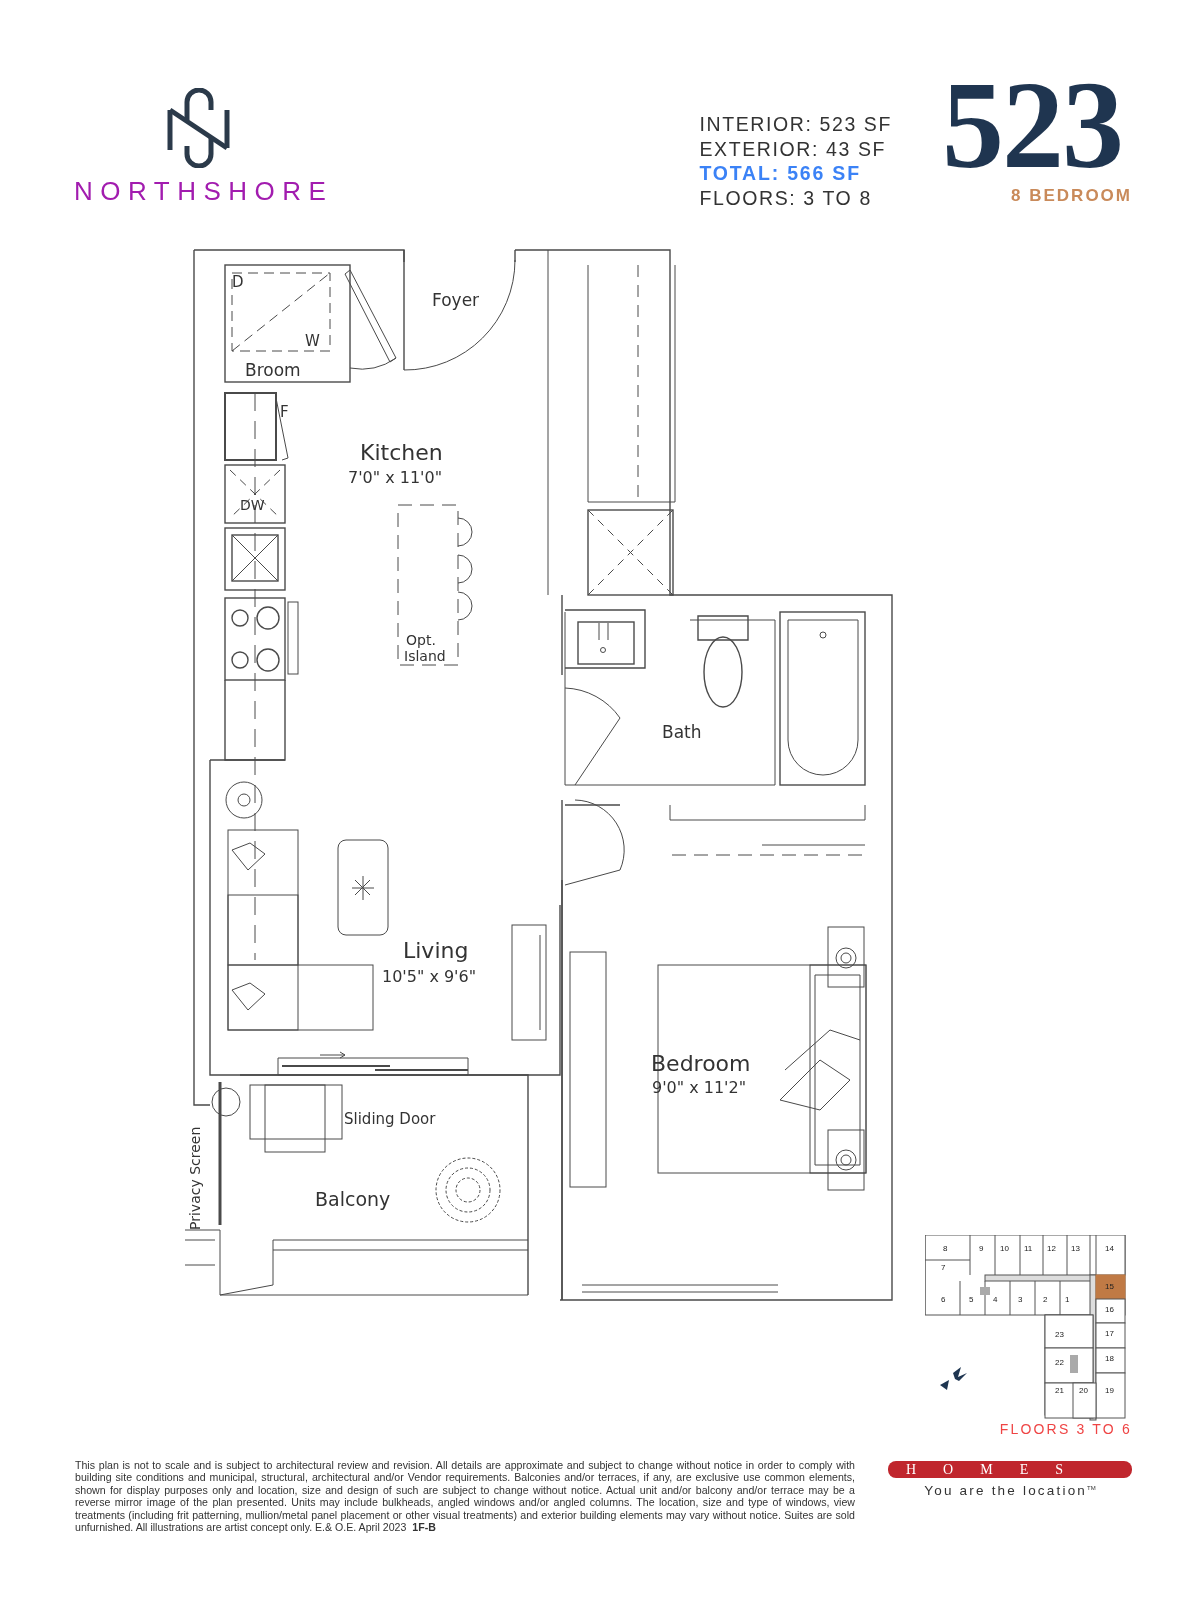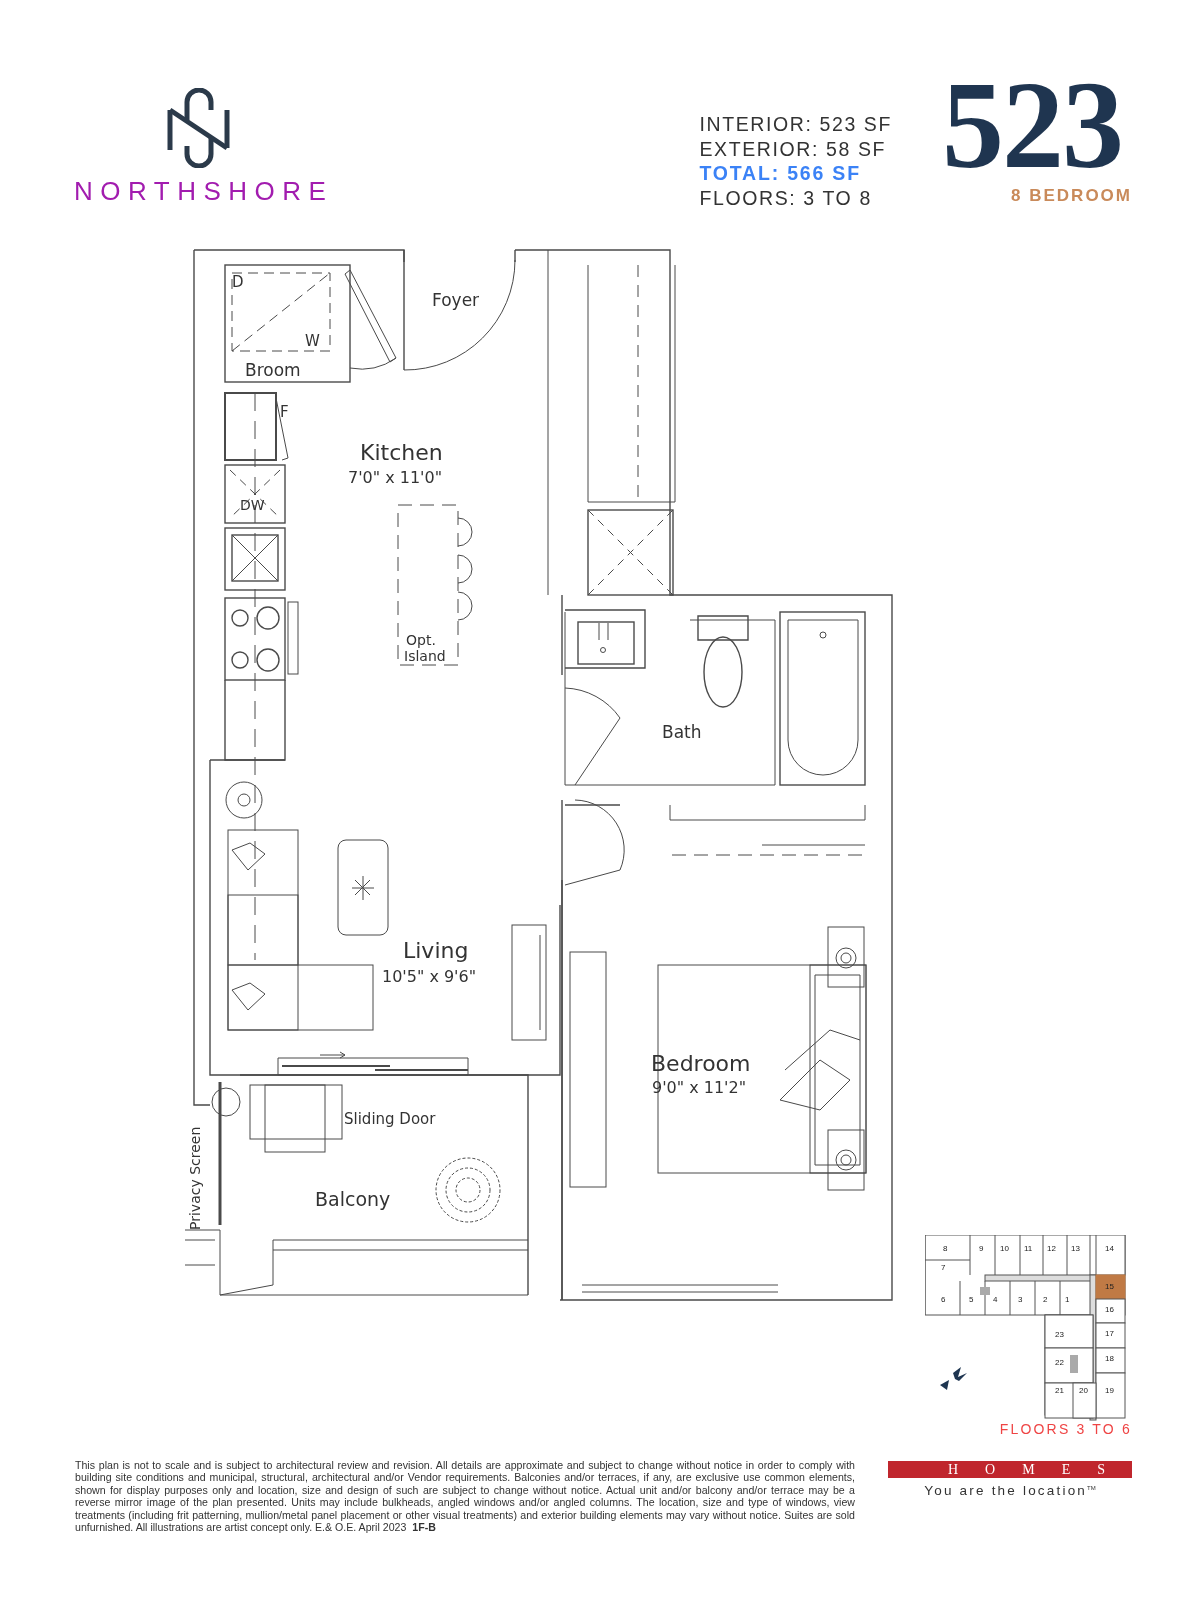--- a/index.html
+++ b/index.html
@@ -19,41 +19,41 @@
   
   .keyplan { left: 925px; top: 1235px; width: 210px; height: 200px; }
   .keyplan text { font-family: "Liberation Sans", sans-serif; font-size: 8px; fill: #222; }
   .floors-label { right: 68px; top: 1421px; font-size: 14px; letter-spacing: 2.2px; color: #ef4444; }
   
   .disclaimer { left: 75px; top: 1459px; width: 780px; font-size: 10.6px; line-height: 12.4px; color: #333; text-align: justify; text-align-last: left; }
   .disclaimer .code { font-weight: 700; margin-left: 6px; margin-top: 15px; }
   
   .nh { left: 888px; top: 1460px; width: 244px; }
   .nh-word { font-family: "Liberation Serif", serif; font-weight: 700; font-size: 44px; color: #1e3a66; letter-spacing: -1px; line-height: 44px; text-align: center; }
-  .nh-bar { background: #c0262d; color: #fff; font-family: "Liberation Serif", serif; font-size: 14px; letter-spacing: 27px; text-align: right; height: 17px; line-height: 17px; margin-top: 1px; padding-left: 8px; }
+  .nh-bar { background: #c0262d; color: #fff; font-family: "Liberation Serif", serif; font-size: 14px; letter-spacing: 27px; text-align: left; height: 17px; line-height: 17px; margin-top: 1px; padding-left: 18px; border-radius: 8px; }
   .nh-tag { font-size: 13.5px; letter-spacing: 2.2px; color: #333; text-align: center; margin-top: 5px; }
   .nh-tag sup { font-size: 6px; letter-spacing: 0; }
 </style>
 </head>
 <body>
 
 <svg class="abs ns-logo" viewBox="0 0 70 80">
   <g fill="none" stroke="#2b3a4a" stroke-width="5" stroke-linecap="butt">
     <path d="M5 22 L5 62"></path>
     <path d="M5 22 L62 60"></path>
     <path d="M62 22 L62 60"></path>
     <path d="M22 32 L22 14 A12 12 0 0 1 46 14 L46 22"></path>
     <path d="M46 50 L46 66 A12 12 0 0 1 22 66 L22 58"></path>
   </g>
 </svg>
 <div class="abs ns-word">NORTHSHORE</div>
 
 <div class="abs specs">
   <div>INTERIOR: 523 SF</div>
-  <div>EXTERIOR: 58 SF</div>
+  <div>EXTERIOR: 43 SF</div>
   <div class="bold">TOTAL: 566 SF</div>
   <div>FLOORS:  3 TO 8</div>
 </div>
 <div class="abs suite-num">523</div>
 <div class="abs suite-type">8 BEDROOM</div>
 
 <svg class="abs plan" viewBox="0 0 740 1070">
   <g fill="none" stroke="#4a4a4a" stroke-width="1.4">
 
     <path d="M24 10 L234 10 L234 22"></path>

